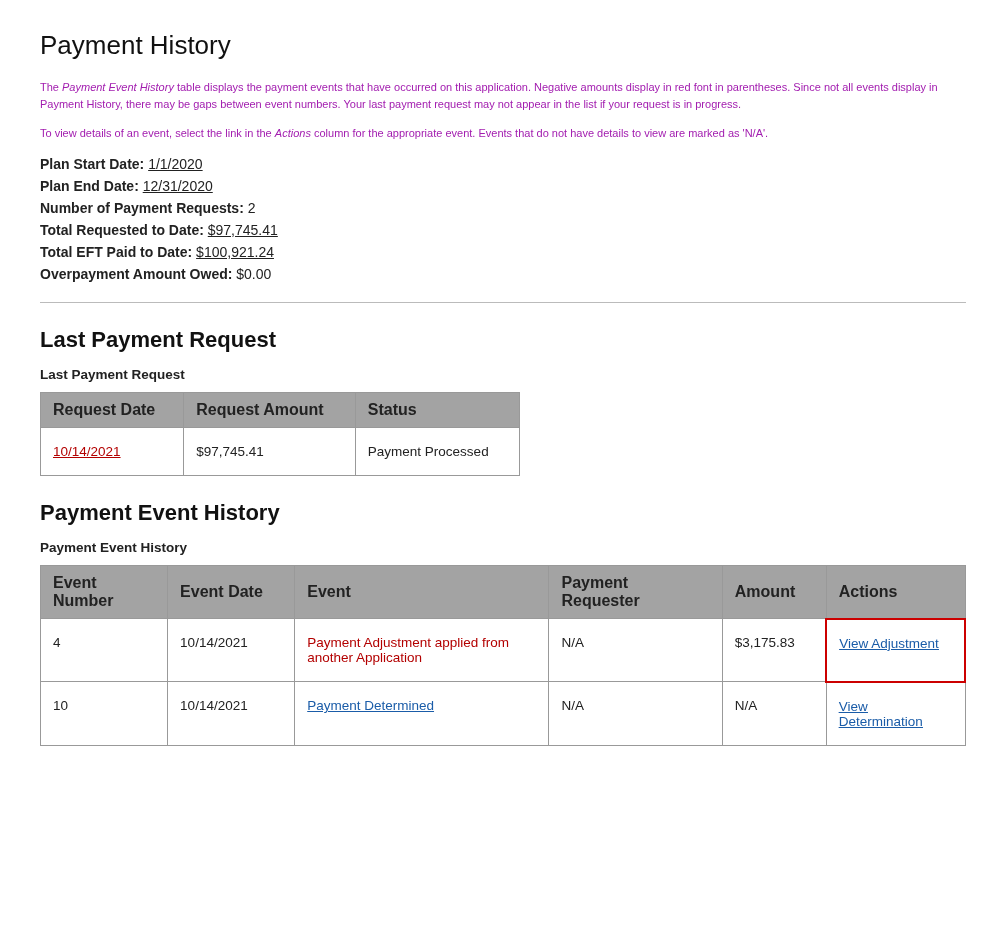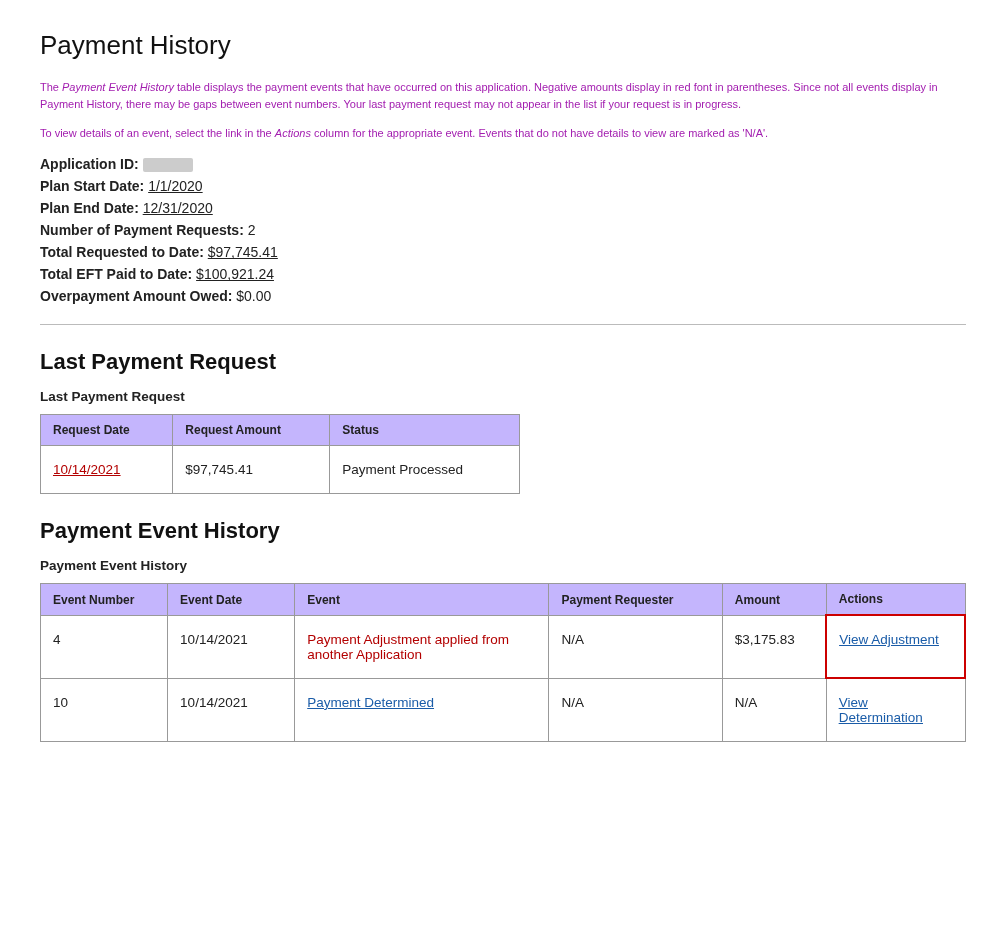--- a/index.html
+++ b/index.html
@@ -64,25 +64,25 @@
       font-weight: bold;
       margin-bottom: 10px;
     }
     table {
       border-collapse: collapse;
       width: auto;
       min-width: 480px;
       margin-bottom: 24px;
     }
     th {
-      background: #c4b5fd;
+      background: #a3a3a3;
       border: 1px solid #999;
       padding: 8px 12px;
       font-weight: bold;
-      font-size: 12px;
+      font-size: 16px;
       text-align: left;
     }
     td {
       border: 1px solid #999;
       padding: 16px 12px;
       font-size: 13.5px;
       vertical-align: top;
     }
     .td-link {
       color: #b30000;
@@ -116,24 +116,20 @@
 <h1>Payment History</h1>
 
 <p class="description">
   The <em>Payment Event History</em> table displays the payment events that have occurred on this application. Negative amounts display in red font in parentheses. Since not all events display in Payment History, there may be gaps between event numbers. Your last payment request may not appear in the list if your request is in progress.
 </p>
 <p class="description">
   To view details of an event, select the link in the <em>Actions</em> column for the appropriate event. Events that do not have details to view are marked as 'N/A'.
 </p>
 
 <div class="info-block">
-  <div class="info-row">
-    <span class="label">Application ID:</span>
-    <span class="redacted"></span>
-  </div>
   <div class="info-row">
     <span class="label">Plan Start Date:</span>
     <span class="value td-link">1/1/2020</span>
   </div>
   <div class="info-row">
     <span class="label">Plan End Date:</span>
     <span class="value td-link">12/31/2020</span>
   </div>
   <div class="info-row">
     <span class="label">Number of Payment Requests:</span>

